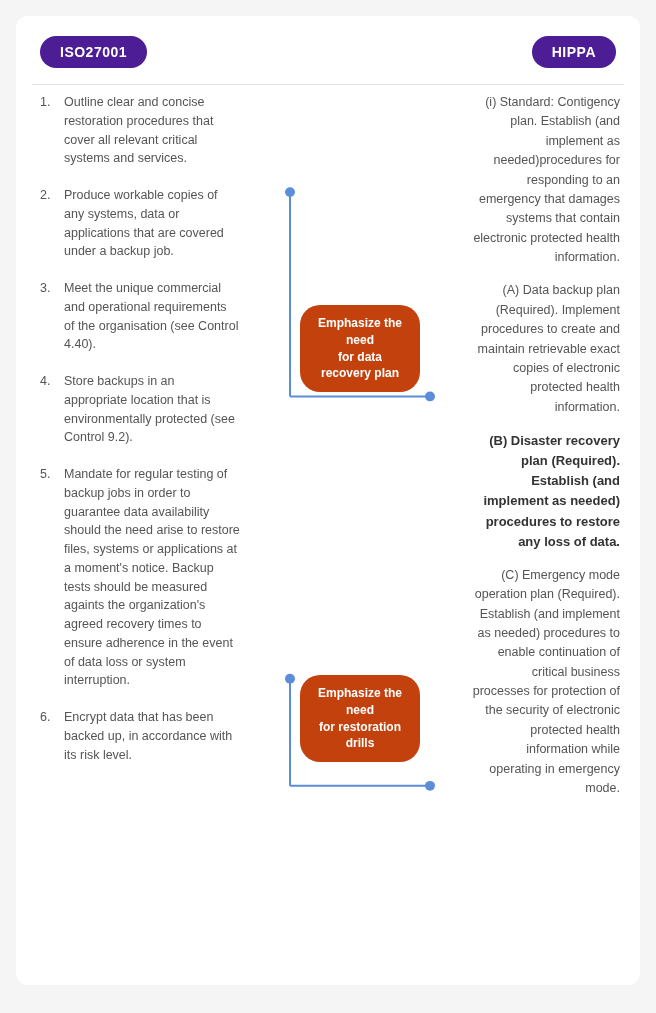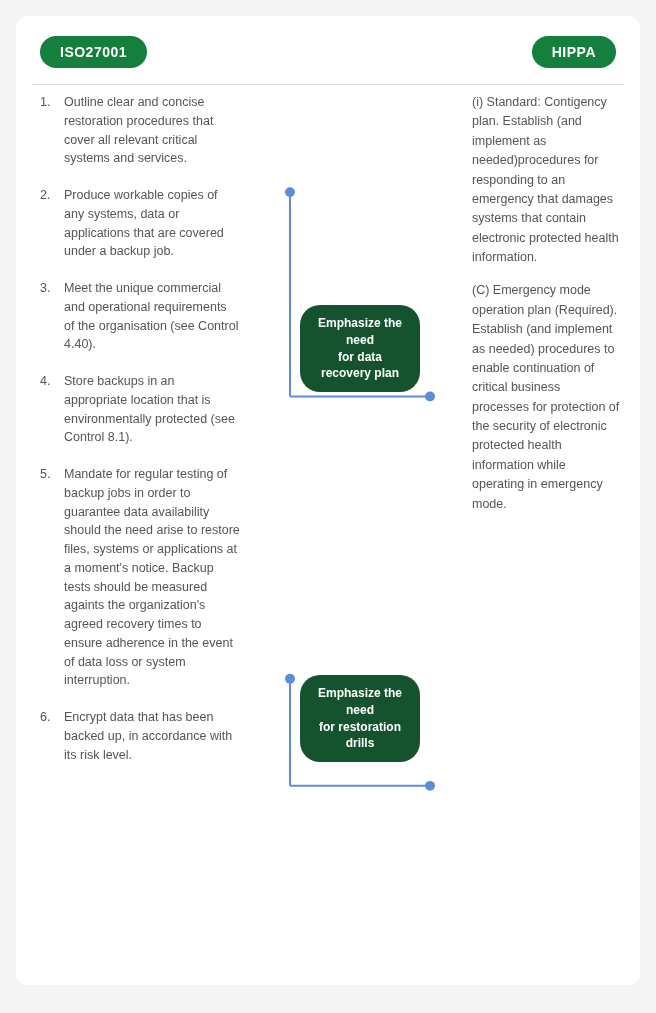--- a/index.html
+++ b/index.html
@@ -25,21 +25,21 @@
     
     .header-row {
       display: flex;
       justify-content: space-between;
       align-items: center;
       padding: 20px 24px 16px 24px;
       background: #fff;
     }
 
     .badge {
-      background: #15803d;
+      background: #4c1d95;
       color: #fff;
       border-radius: 20px;
       padding: 8px 20px;
       font-size: 14px;
       font-weight: 600;
       letter-spacing: 0.5px;
     }
 
     
     .content-area {
@@ -101,21 +101,21 @@
     .connector-svg {
       position: absolute;
       top: 0;
       left: 0;
       width: 100%;
       height: 100%;
       overflow: visible;
     }
 
     .btn-bubble {
-      background: #14532d;
+      background: #c2410c;
       color: #fff;
       border-radius: 20px;
       padding: 10px 16px;
       font-size: 12px;
       font-weight: 600;
       text-align: center;
       line-height: 1.4;
       width: 120px;
       position: absolute;
       left: 50%;
@@ -127,20 +127,21 @@
     }
 
     .btn-bubble-2 {
       top: 590px;
     }
 
     
     .right-col {
       flex: 1;
       padding: 8px 20px 8px 8px;
+      text-align: right;
     }
 
     .right-col p {
       font-size: 12.5px;
       color: #555;
       line-height: 1.55;
       margin-bottom: 14px;
     }
 
     .right-col p.bold-heading {
@@ -175,21 +176,21 @@
           <li>
               <span>Outline clear and concise restoration procedures that cover all relevant critical systems and services.</span>
             </li>
           <li>
               <span>Produce workable copies of any systems, data or applications that are covered under a backup job.</span>
             </li>
           <li>
               <span>Meet the unique commercial and operational requirements of the organisation (see Control 4.40).</span>
             </li>
           <li>
-              <span>Store backups in an appropriate location that is environmentally protected (see Control 8.1).</span>
+              <span>Store backups in an appropriate location that is environmentally protected (see Control 9.2).</span>
             </li>
           <li>
               <span>Mandate for regular testing of backup jobs in order to guarantee data availability should the need arise to restore files, systems or applications at a moment's notice. Backup tests should be measured againts the organization's agreed recovery times to ensure adherence in the event of data loss or system interruption.</span>
             </li>
           <li>
               <span>Encrypt data that has been backed up, in accordance with its risk level.</span>
             </li>
         </ol>
       </div>
 
@@ -223,18 +224,20 @@
 
           <div class="btn-bubble btn-bubble-2">
             <span>Emphasize the need</span><br>
             <span>for restoration drills</span>
           </div>
         </div>
       </div>
 
       <div class="right-col">
         <p>(i) Standard: Contigency plan. Establish (and implement as needed)procedures for responding to an emergency that damages systems that contain electronic protected health information.</p>
+        <p>(A) Data backup plan (Required). Implement procedures to create and maintain retrievable exact copies of electronic protected health information.</p>
+        <p class="bold-heading">(B) Disaster recovery plan (Required). Establish (and implement as needed) procedures to restore any loss of data.</p>
         <p>(C) Emergency mode operation plan (Required). Establish (and implement as needed) procedures to enable continuation of critical business processes for protection of the security of electronic protected health information while operating in emergency mode.</p>
       </div>
 
     </div>
   </div>
 </div>
 
 </body></html>

